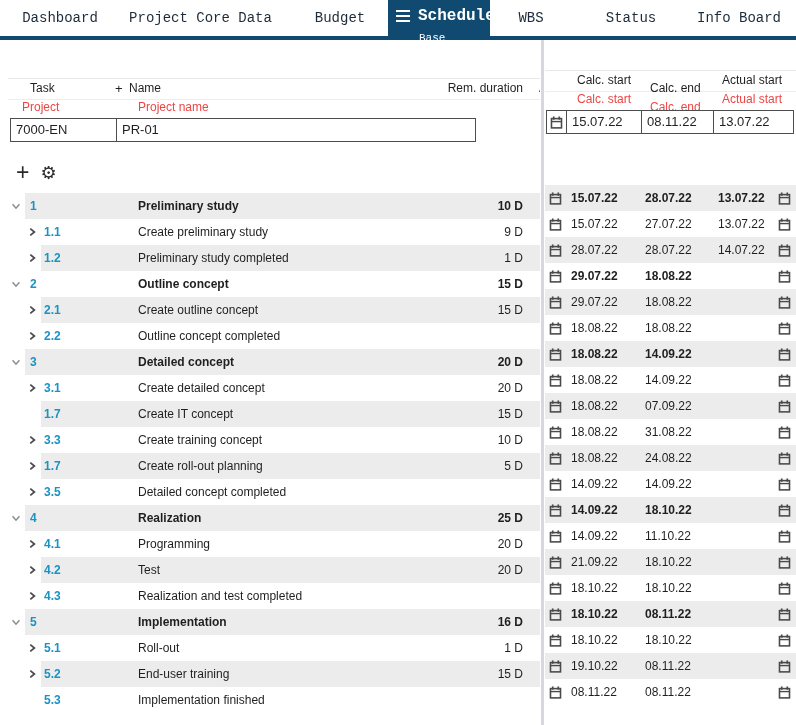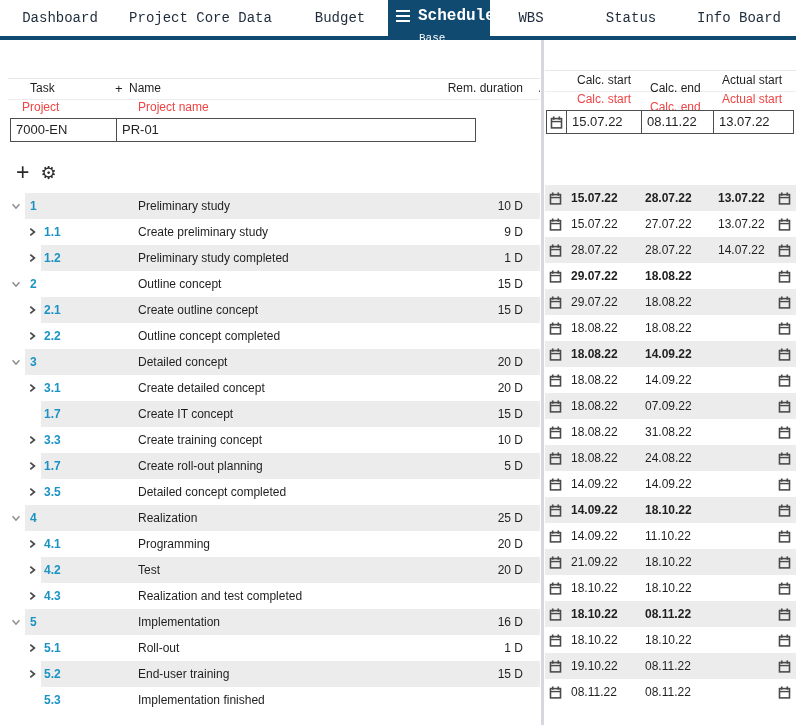--- a/index.html
+++ b/index.html
@@ -64,21 +64,21 @@
   .rp-rows{position:absolute;top:153px;left:0;width:251px;}
   .lrow{display:flex;height:26px;align-items:stretch;font-size:12px;}
   .lrow .gut{flex:0 0 17px;display:flex;align-items:center;justify-content:flex-end;padding-right:3px;box-sizing:border-box;}
   .lrow.lv2 .gut{flex-basis:33px;}
   .lrow .band{flex:1;display:flex;align-items:center;}
   .lrow.even .band{background:#ececec;}
   .tid{font-weight:bold;color:#1a93c4;box-sizing:border-box;}
   .lrow.lv1 .tid{width:113px;padding-left:5px;}
   .lrow.lv2 .tid{width:97px;padding-left:3px;}
   .tname{flex:1;}
-  .lrow.summary .tname,.lrow.summary .tdur{font-weight:normal;}
+  .lrow.summary .tname,.lrow.summary .tdur{font-weight:bold;}
   .tdur{width:60px;text-align:right;}
   .acol{width:25px;}
   .rrow{display:flex;height:26px;align-items:center;font-size:12px;}
   .rrow.even{background:#ececec;}
   .rc-lead{flex:0 0 19px;padding-left:4px;display:flex;align-items:center;cursor:pointer;}
   .rc-cs{width:77px;padding-left:3px;box-sizing:border-box;}
   .rc-ce{width:73px;}
   .rc-as{width:55px;}
   .rc-trail{flex:1;display:flex;justify-content:center;align-items:center;cursor:pointer;}
   .rrow.summary .rc-cs,.rrow.summary .rc-ce,.rrow.summary .rc-as{font-weight:bold;}

